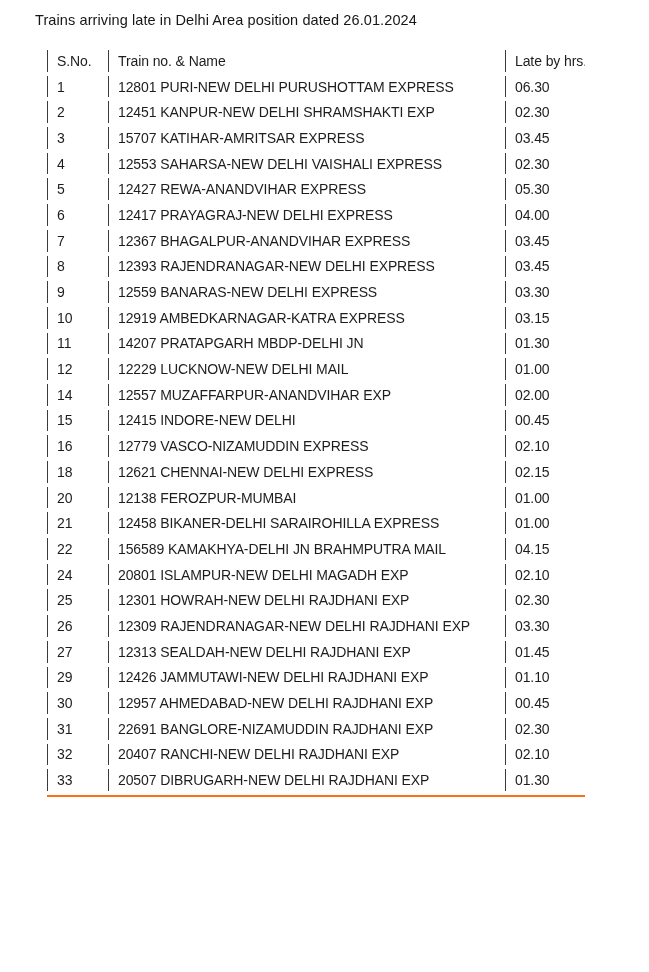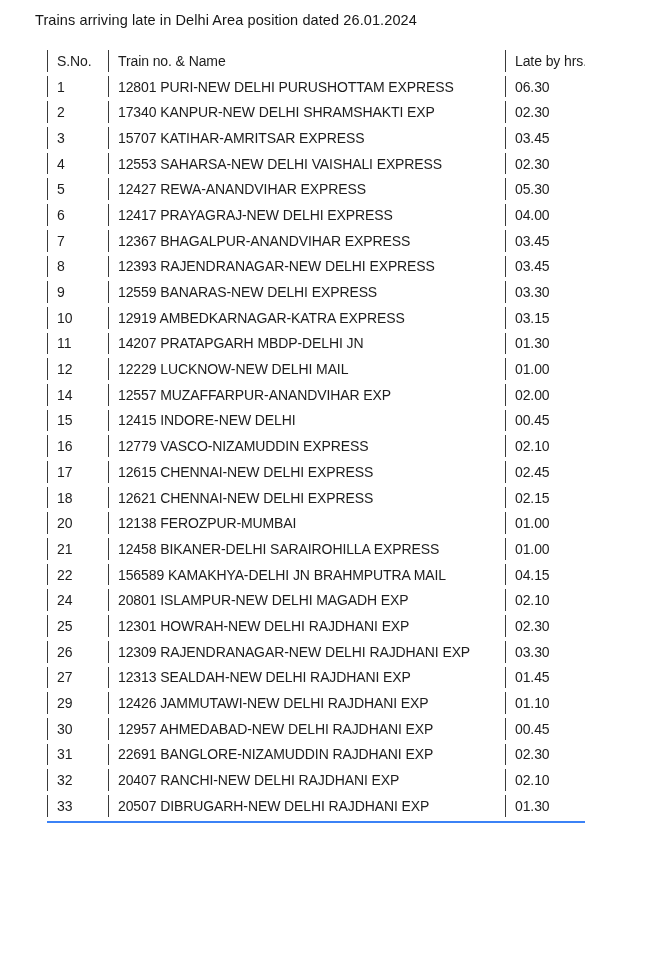--- a/index.html
+++ b/index.html
@@ -26,21 +26,21 @@
     white-space: nowrap;
   }
   table.trains {
     position: absolute;
     left: 47px;
     top: 46px;
     width: 602px;
     table-layout: fixed;
     border-collapse: separate;
     border-spacing: 0 4px;
-    border-bottom: 2px solid #3b82f6;
+    border-bottom: 2px solid #f97316;
   }
   col.c-sno   { width: 61px; }
   col.c-train { width: 397px; }
   col.c-late  { width: 144px; }
   table.trains th,
   table.trains td {
     border-left: 1.5px solid #3a3a3a;
     height: 21.7px;
     padding: 0 2px 0 9px;
     font-size: 14px;
@@ -73,21 +73,21 @@
       </tr>
     </thead>
     <tbody>
         <tr>
           <td>1</td>
           <td>12801 PURI-NEW DELHI PURUSHOTTAM EXPRESS</td>
           <td>06.30</td>
         </tr>
         <tr>
           <td>2</td>
-          <td>17340 KANPUR-NEW DELHI SHRAMSHAKTI EXP</td>
+          <td>12451 KANPUR-NEW DELHI SHRAMSHAKTI EXP</td>
           <td>02.30</td>
         </tr>
         <tr>
           <td>3</td>
           <td>15707 KATIHAR-AMRITSAR EXPRESS</td>
           <td>03.45</td>
         </tr>
         <tr>
           <td>4</td>
           <td>12553 SAHARSA-NEW DELHI VAISHALI EXPRESS</td>
@@ -140,25 +140,20 @@
         </tr>
         <tr>
           <td>15</td>
           <td>12415 INDORE-NEW DELHI</td>
           <td>00.45</td>
         </tr>
         <tr>
           <td>16</td>
           <td>12779 VASCO-NIZAMUDDIN EXPRESS</td>
           <td>02.10</td>
-        </tr>
-        <tr>
-          <td>17</td>
-          <td>12615 CHENNAI-NEW DELHI EXPRESS</td>
-          <td>02.45</td>
         </tr>
         <tr>
           <td>18</td>
           <td>12621 CHENNAI-NEW DELHI EXPRESS</td>
           <td>02.15</td>
         </tr>
         <tr>
           <td>20</td>
           <td>12138 FEROZPUR-MUMBAI</td>
           <td>01.00</td>

